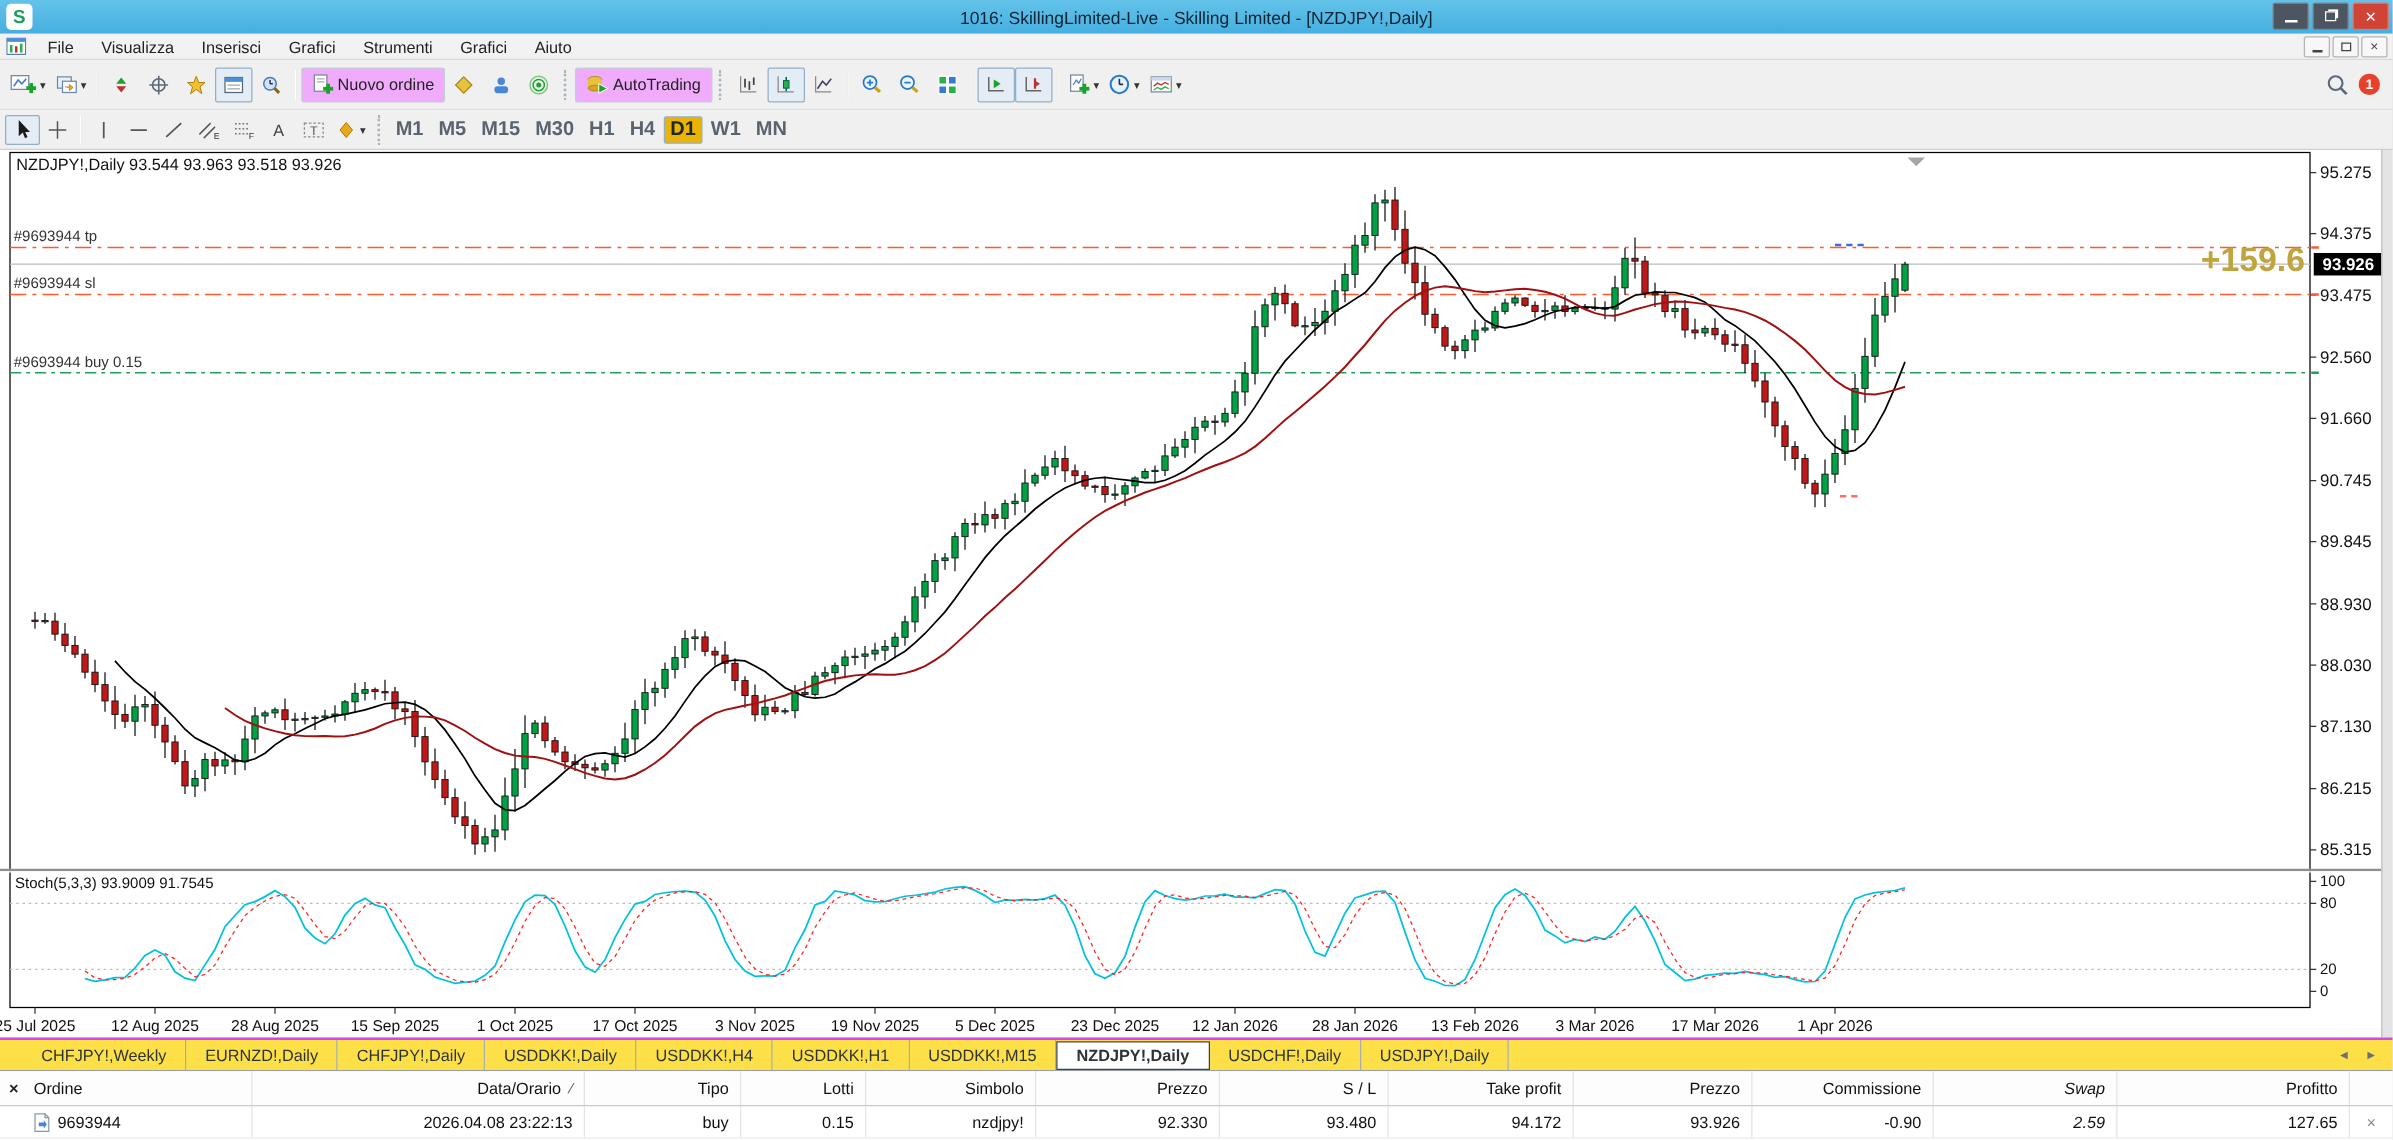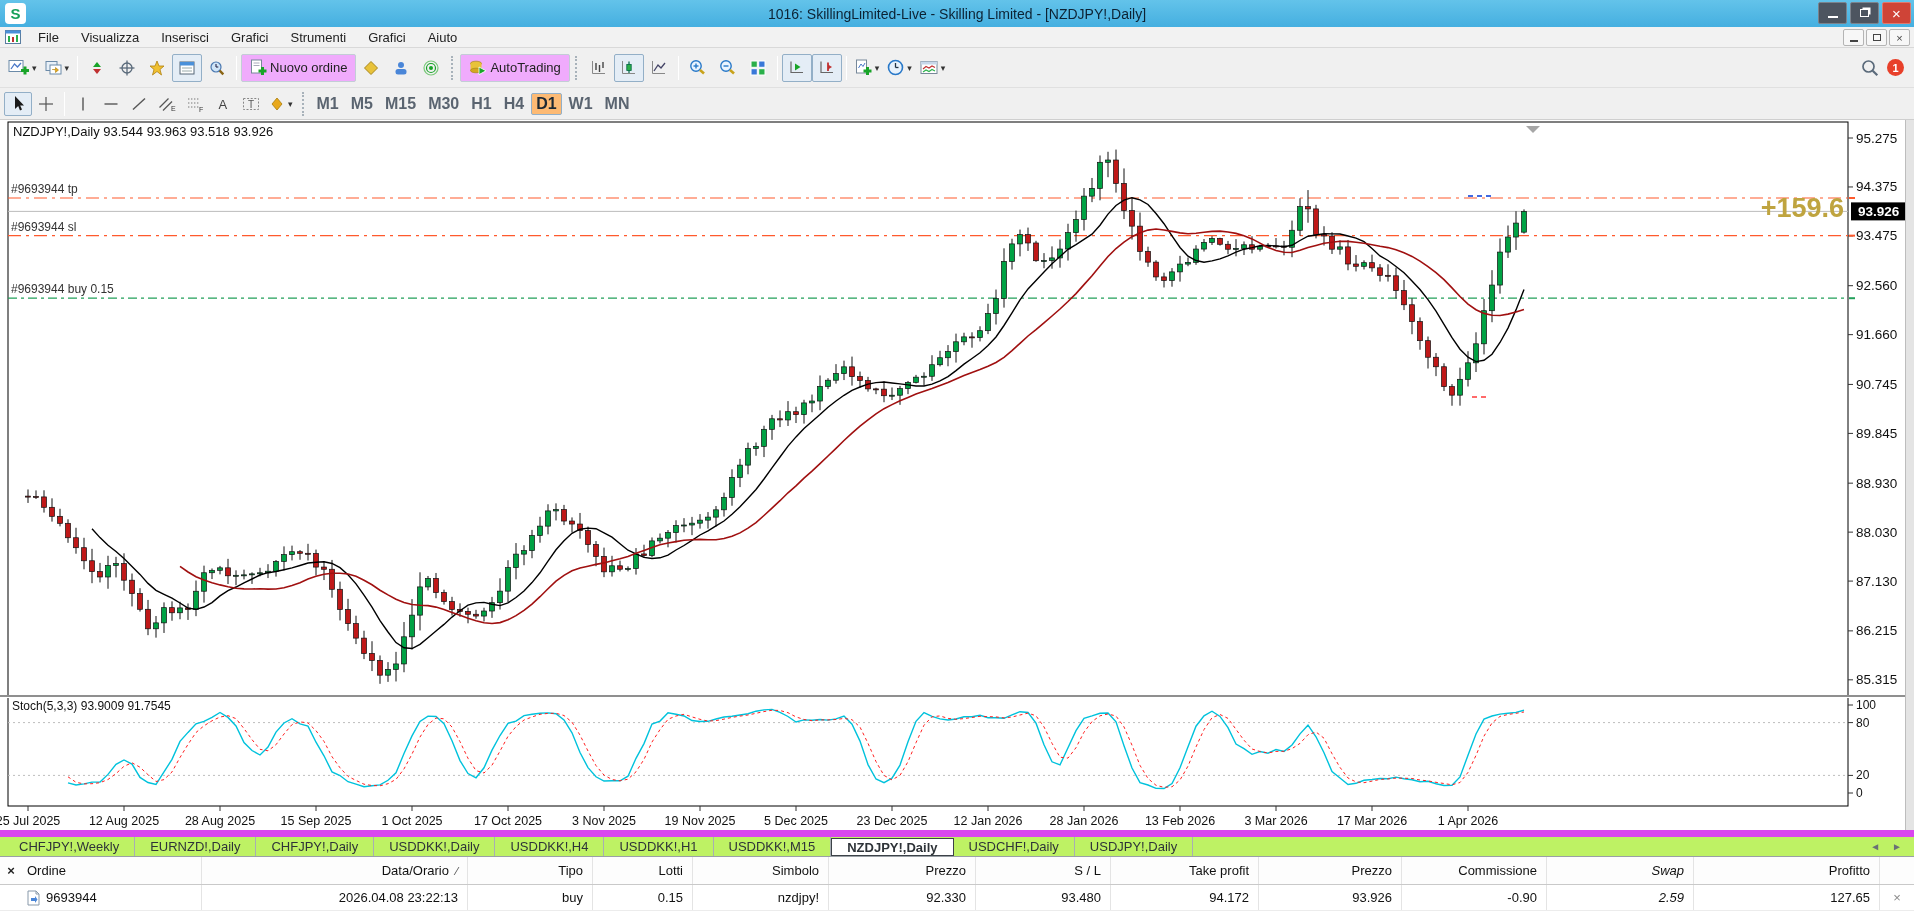--- a/index.html
+++ b/index.html
@@ -39,33 +39,33 @@
   .tb{height:28px;min-width:30px;border:1px solid transparent;border-radius:2px;
     display:flex;align-items:center;justify-content:center;gap:3px;padding:0 3px;}
   .tb2{height:24px;min-width:28px;}
   .tb.pressed{background:#e4edf6;border-color:#93afc7;}
   .tb.labelled{border:1px solid #c3cdd6;background:#f0abfc;padding:0 8px;font-size:13px;color:#222;}
   .caret{font-size:9px;color:#333;}
   .sep{width:1px;height:24px;background:#c6c6c6;border-right:1px solid #fff;margin:0 4px;}
   .grip{width:4px;height:24px;border-left:2px dotted #a8b2ba;margin:0 5px;}
   .tf-btn{height:22px;min-width:27px;padding:0 4px;margin:0 1px;border:1px solid transparent;border-radius:2px;
     font-size:16px;font-weight:bold;color:#5a6470;display:flex;align-items:center;justify-content:center;}
-  .tf-btn.active{background:#fdba74;border-color:#93afc7;color:#1c2833;}
+  .tf-btn.active{background:#eab308;border-color:#93afc7;color:#1c2833;}
   .toolbar-right{margin-left:auto;display:flex;align-items:center;gap:8px;padding-right:10px;}
   .badge{width:17px;height:17px;border-radius:50%;background:#e8402a;color:#fff;font-size:11px;
     font-weight:bold;display:flex;align-items:center;justify-content:center;}
 
   
   .chart-wrap{position:absolute;left:0;top:120px;width:1914px;height:710px;background:#fff;}
   #chart-svg{display:block;}
   .vscroll{position:absolute;right:0;top:120px;width:9px;height:710px;background:#e4e4e4;border-left:1px solid #bdbdbd;}
 
   
-  .tabsbar{position:absolute;left:0;top:830px;width:1914px;height:26px;background:#bef264;
-    border-top:7px solid #d946ef;display:flex;align-items:stretch;padding-left:4px;font-size:13px;}
+  .tabsbar{position:absolute;left:0;top:830px;width:1914px;height:26px;background:#fde047;
+    border-top:2px solid #d946ef;display:flex;align-items:stretch;padding-left:18px;font-size:13px;}
   .tab{display:flex;align-items:center;padding:0 15px;color:#2e3338;border-right:1px solid #a8aeb4;}
   .tab.active{background:#fff;border:1px solid #3c4248;font-weight:bold;margin-top:1px;}
   .tab-arrows{margin-left:auto;display:flex;align-items:center;gap:12px;padding-right:12px;color:#6a7076;font-size:10px;}
 
   
   .terminal{position:absolute;left:0;top:856px;width:1914px;height:56px;background:#fff;border-top:1px solid #9aa0a6;}
   .trow{display:flex;width:1914px;align-items:center;}
   .thead{height:28px;border-bottom:1px solid #c9c9c9;background:#fdfdfd;color:#111;font-size:13px;}
   .tdata{height:26px;font-size:13px;color:#111;border-bottom:1px solid #ececec;}
   .cell{display:flex;align-items:center;justify-content:flex-end;padding-right:9px;height:100%;

